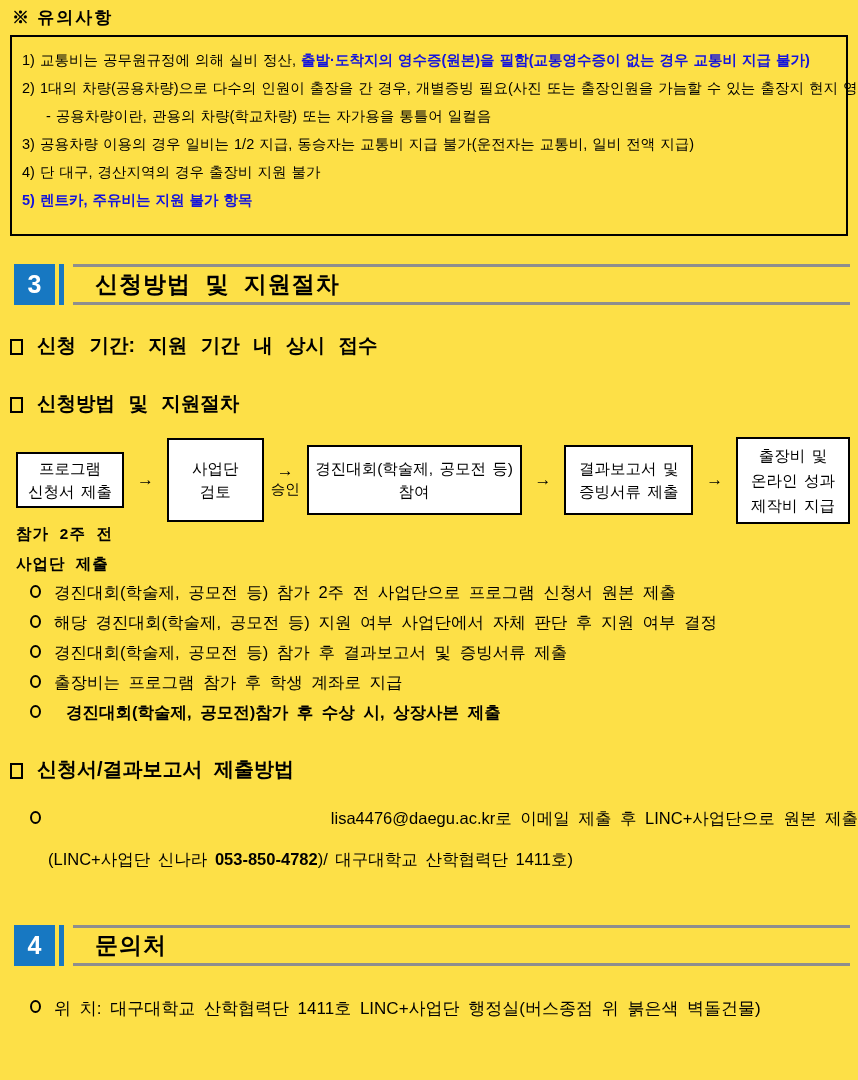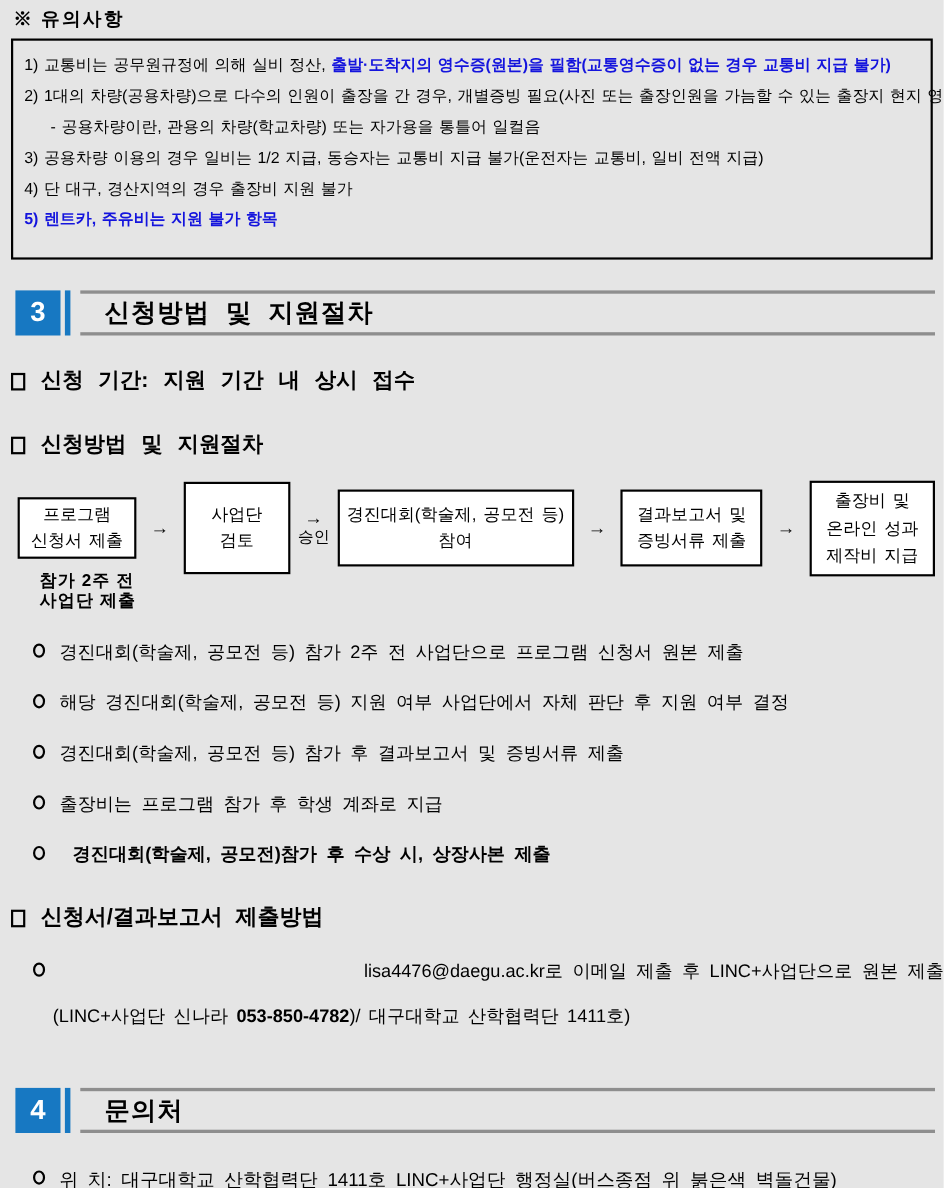--- a/index.html
+++ b/index.html
@@ -4,21 +4,21 @@
 <style>
   :root{
     --blue-text:#1414dd;
     --num-bg:#1778c2;
     --line-gray:#8e8e8e;
   }
   *{box-sizing:border-box;}
   html,body{margin:0;padding:0;background:#fff;}
   .page{
     width:858px;height:1080px;position:relative;overflow:hidden;
-    font-family:"Liberation Sans","DejaVu Sans",sans-serif;color:#000;background:#e5e5e5;
+    font-family:"Liberation Sans","DejaVu Sans",sans-serif;color:#000;background:#fde047;
   }
   
   .notice-title{
     margin:6px 0 0 12px;
     font-family:"Liberation Serif","DejaVu Serif",serif;
     font-weight:bold;font-size:17px;letter-spacing:2px;
   }
   
   .notice-box{
     margin:6px 10px 0 10px;border:2px solid #000;
@@ -59,28 +59,28 @@
   }
   .b1{width:108px;height:56px;}
   .b2{width:97px;height:84px;}
   .b3{width:215px;height:70px;}
   .b4{width:129px;height:70px;}
   .b5{width:114px;height:87px;line-height:25px;}
   .farrow{flex:1;text-align:center;font-size:17px;min-width:22px;}
   .farrow .arr{display:block;line-height:18px;}
   .farrow .sub{display:block;font-size:14.5px;line-height:18px;}
   .flow-note{
-    position:absolute;left:20px;top:84px;
-    font-size:15.5px;font-weight:bold;line-height:18px;white-space:pre-line;letter-spacing:1px;
+    position:absolute;left:0;top:84px;
+    font-size:15.5px;font-weight:bold;line-height:30px;white-space:pre-line;letter-spacing:1px;font-family:Liberation Mono, monospace;
   }
   
   .o-line{display:flex;align-items:flex-start;margin-left:30px;font-size:16.5px;word-spacing:4px;white-space:nowrap;}
   .o-icon{width:11px;height:13px;border:2px solid #000;border-radius:50%;margin:3px 13px 0 0;flex:none;}
   .o1{margin-top:58px;}
-  .o-gap{margin-top:24px;}
+  .o-gap{margin-top:8px;}
   .o-bold{font-weight:bold;gap:12px;}
   .o-sub1{margin-top:25px;justify-content:space-between;}
   .cont-line{margin:19px 0 0 48px;font-size:16.5px;word-spacing:3px;white-space:nowrap;}
   .bold{font-weight:bold;}
   .c-line{font-size:17px;}
   .c1{margin-top:31px;}
 </style>
 </head>
 <body>
 

